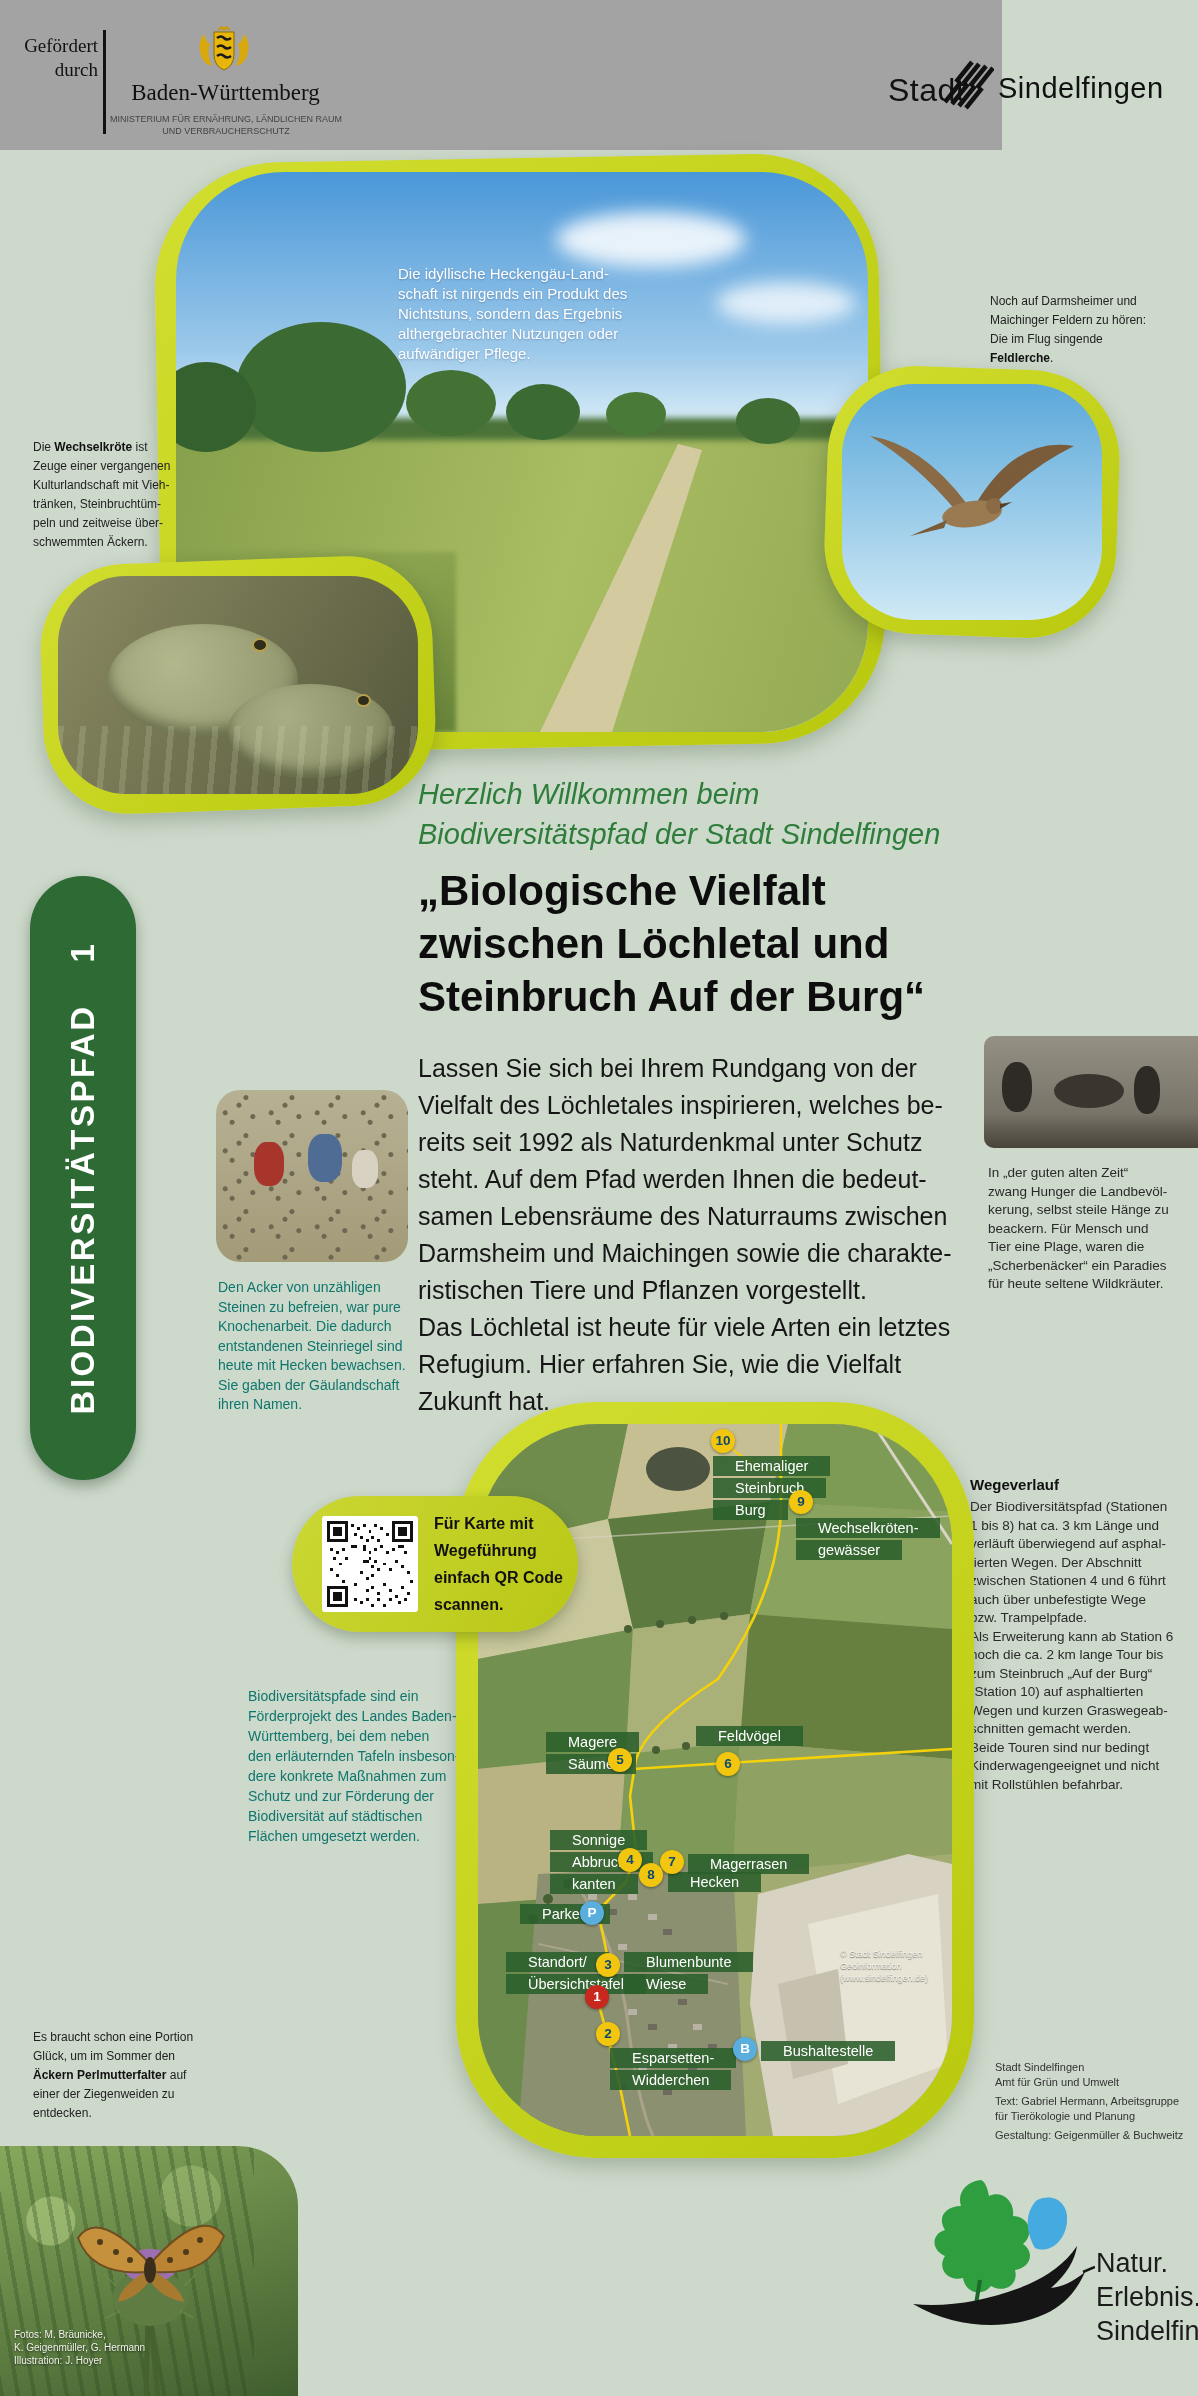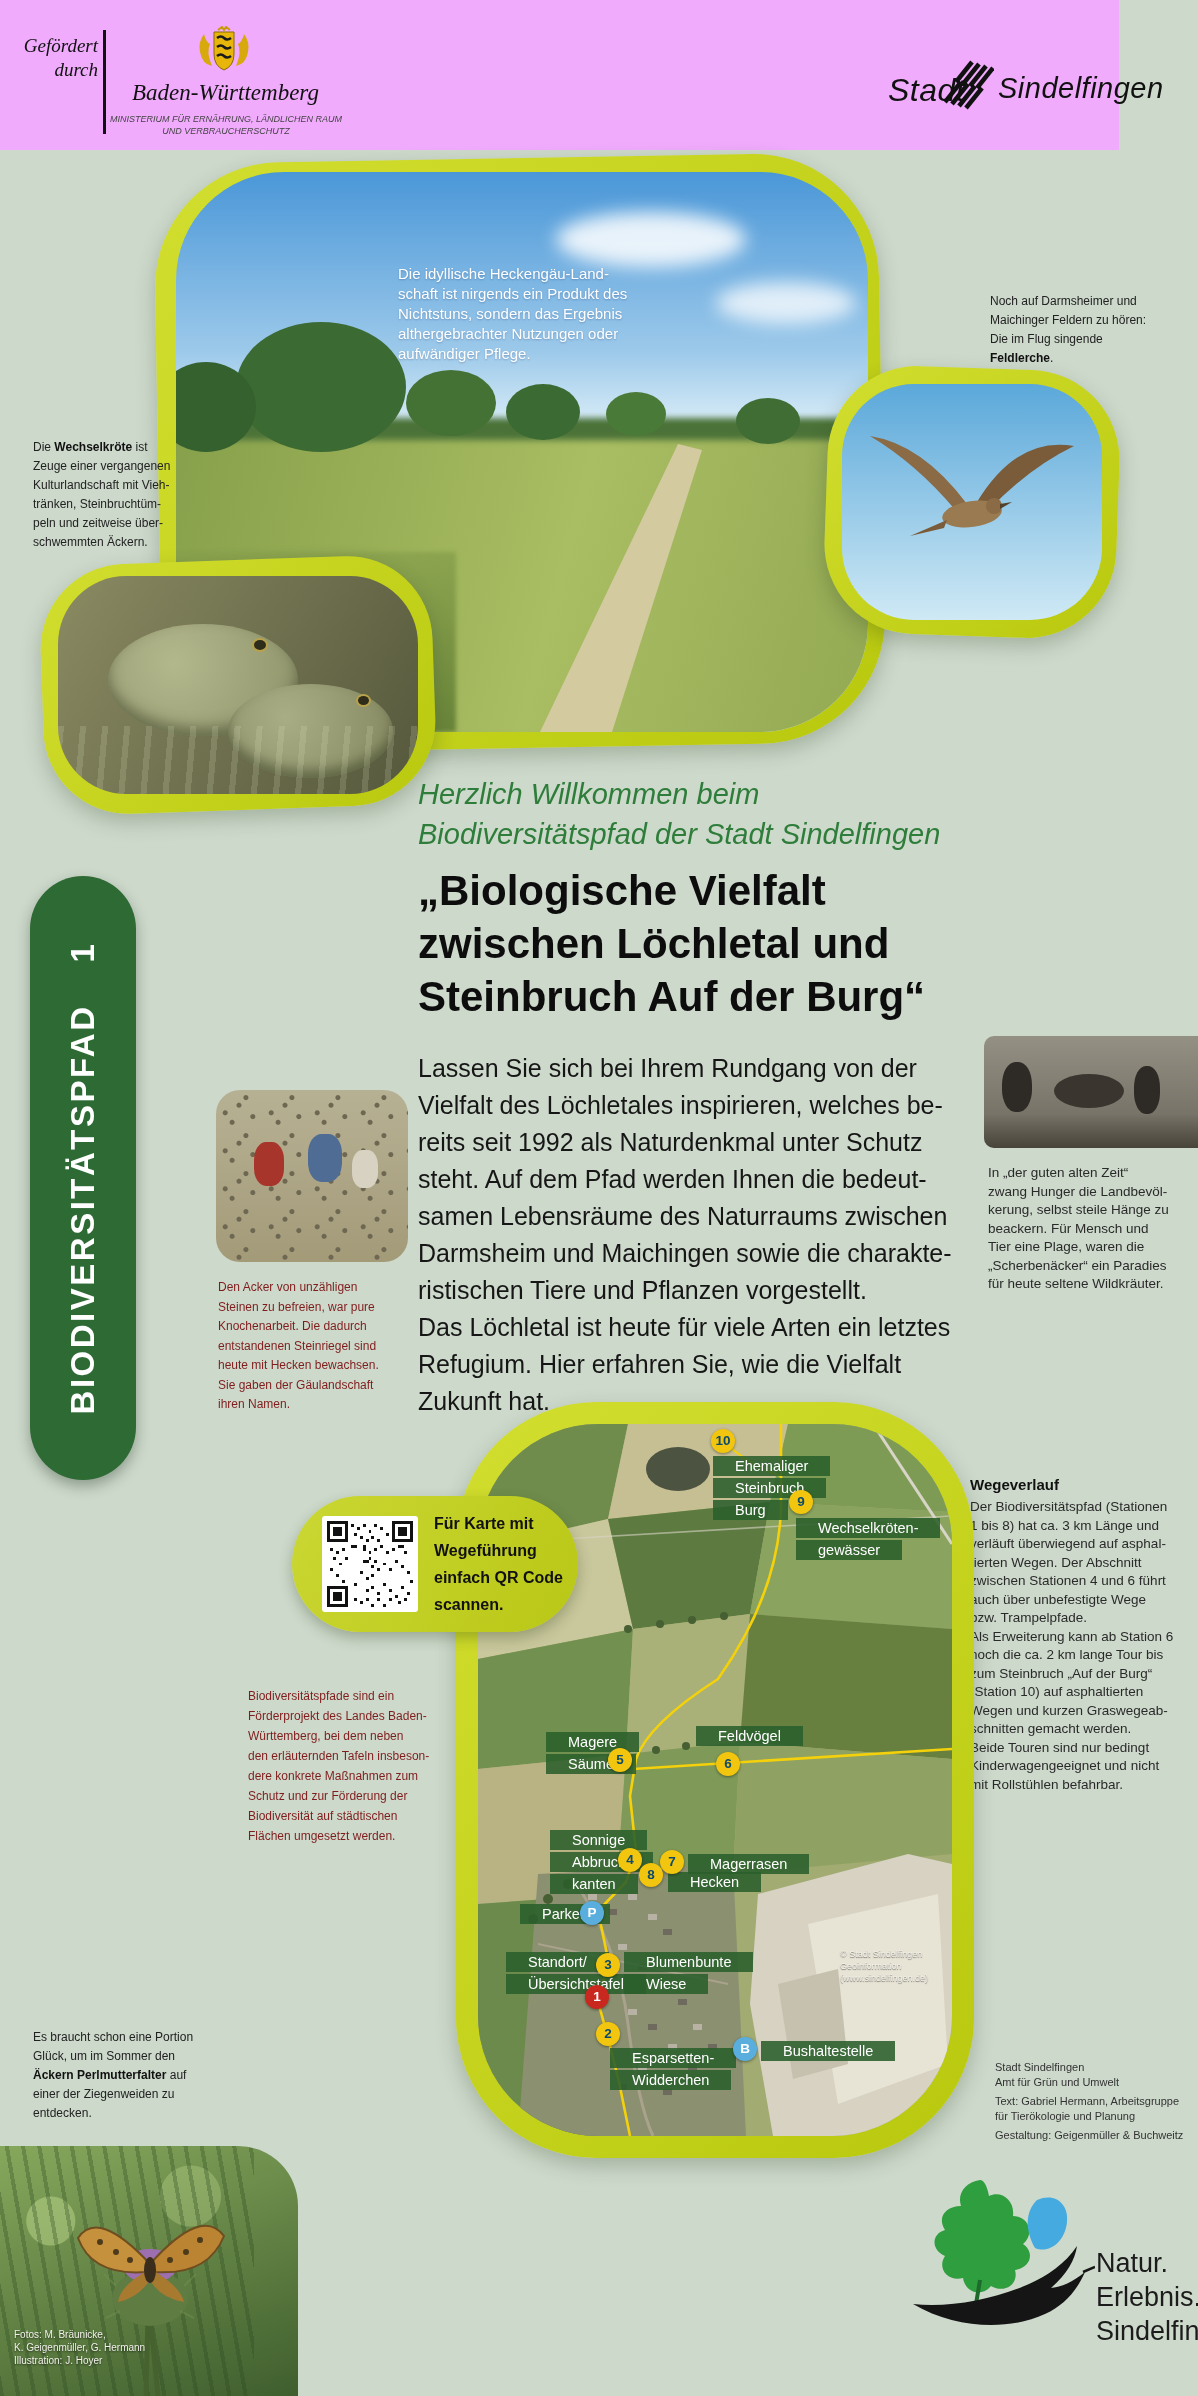--- a/index.html
+++ b/index.html
@@ -2,21 +2,21 @@
 <html><head>
 <meta charset="utf-8">
 <style>
   html,body{margin:0;padding:0;background:#9aa29a;}
   #board{position:relative;width:1198px;height:2396px;margin:0 auto;background:#cdd9cb;overflow:hidden;
          font-family:"Liberation Sans",sans-serif;color:#1a1a1a;}
   .abs{position:absolute;}
   .pre{white-space:pre-line;}
   .serif{font-family:"Liberation Serif",serif;}
   
-  #header{left:0;top:0;width:1119px;height:150px;background:#f0abfc;font-style:italic;}
+  #header{left:0;top:0;width:1002px;height:150px;background:#a3a3a3;}
   .fund{left:18px;top:34px;width:80px;text-align:right;font-size:19px;line-height:24px;color:#111;}
   .hdr-divider{left:103px;top:30px;width:3px;height:104px;background:#111;}
   .state{left:118px;top:80px;width:215px;text-align:center;font-size:23px;color:#111;}
   .ministry{left:105px;top:114px;width:242px;text-align:center;font-size:9px;line-height:11.5px;color:#444;}
   .cityL{left:888px;top:72px;font-size:32px;color:#111;letter-spacing:.5px;}
   .cityR{left:998px;top:72px;font-size:29px;color:#111;letter-spacing:.5px;}
   
   .halo{background:linear-gradient(135deg,#d2de2f,#b9c90e);box-shadow:0 8px 20px rgba(40,60,30,.25);}
   .photo{overflow:hidden;}
   .overlayTxt{color:#fff;font-size:15px;line-height:20px;text-shadow:0 1px 2px rgba(0,0,60,.25);}
@@ -26,21 +26,21 @@
   #banner{left:30px;top:876px;width:106px;height:604px;border-radius:53px;background:#2d6a34;
           box-shadow:0 6px 14px rgba(20,40,20,.35);}
   #bannerTxt{left:-219px;top:1125px;width:604px;height:106px;transform:rotate(-90deg);
              display:flex;align-items:center;justify-content:center;gap:42px;
              color:#fff;font-weight:bold;font-size:33px;letter-spacing:2.5px;}
   
   .welcome{left:418px;top:774px;font-style:italic;font-size:29px;line-height:40px;color:#2e7d3a;}
   .title{left:418px;top:864px;font-weight:bold;font-size:42px;line-height:53px;color:#0d0d0d;}
   .bodytxt{left:418px;top:1050px;width:575px;font-size:25px;line-height:37px;color:#161616;}
   
-  .smallcap{font-size:12px;line-height:19.5px;color:#7f1d1d;}
+  .smallcap{font-size:14px;line-height:19.5px;color:#0f766e;}
   .tinycap{font-size:13.5px;line-height:18.5px;color:#2a2a2a;}
   
   #qr-pill{left:292px;top:1496px;width:286px;height:136px;border-radius:68px;
            background:linear-gradient(120deg,#cbd733,#b9c716);box-shadow:0 6px 14px rgba(40,60,20,.3);z-index:6;}
   #qr-box{left:30px;top:20px;width:96px;height:96px;background:#fff;padding:5px;box-sizing:border-box;border-radius:3px;}
   #qr-txt{left:142px;top:14px;font-weight:bold;font-size:16px;line-height:27px;color:#111;}
   
   #map-halo{left:456px;top:1402px;width:518px;height:756px;border-radius:140px;z-index:3;}
   #map{left:478px;top:1424px;width:474px;height:712px;border-radius:120px;z-index:4;}
   .marker{position:absolute;width:24px;height:24px;border-radius:50%;text-align:center;line-height:24px;

